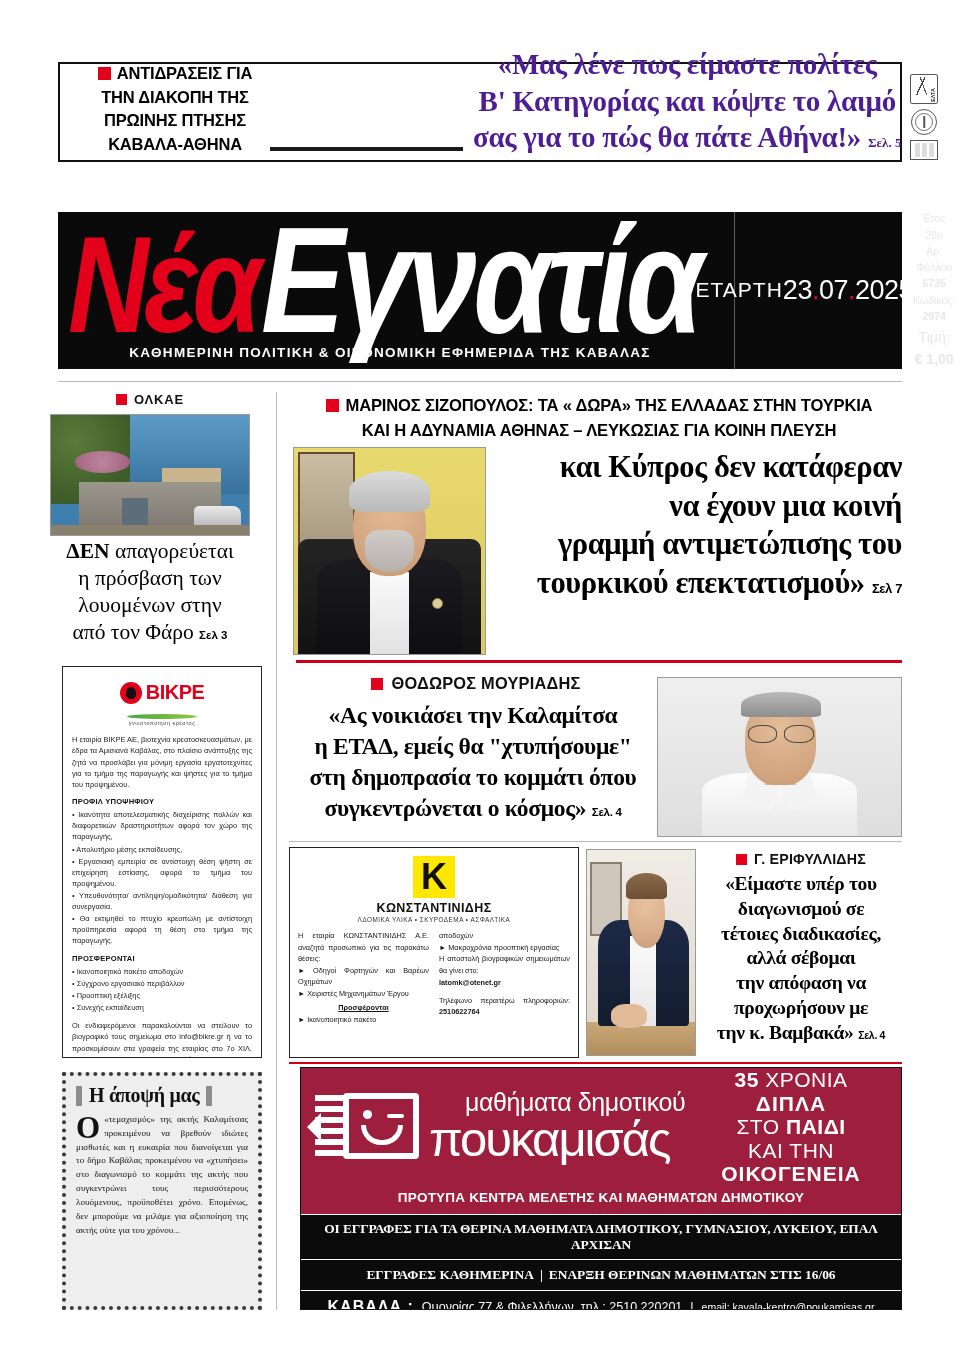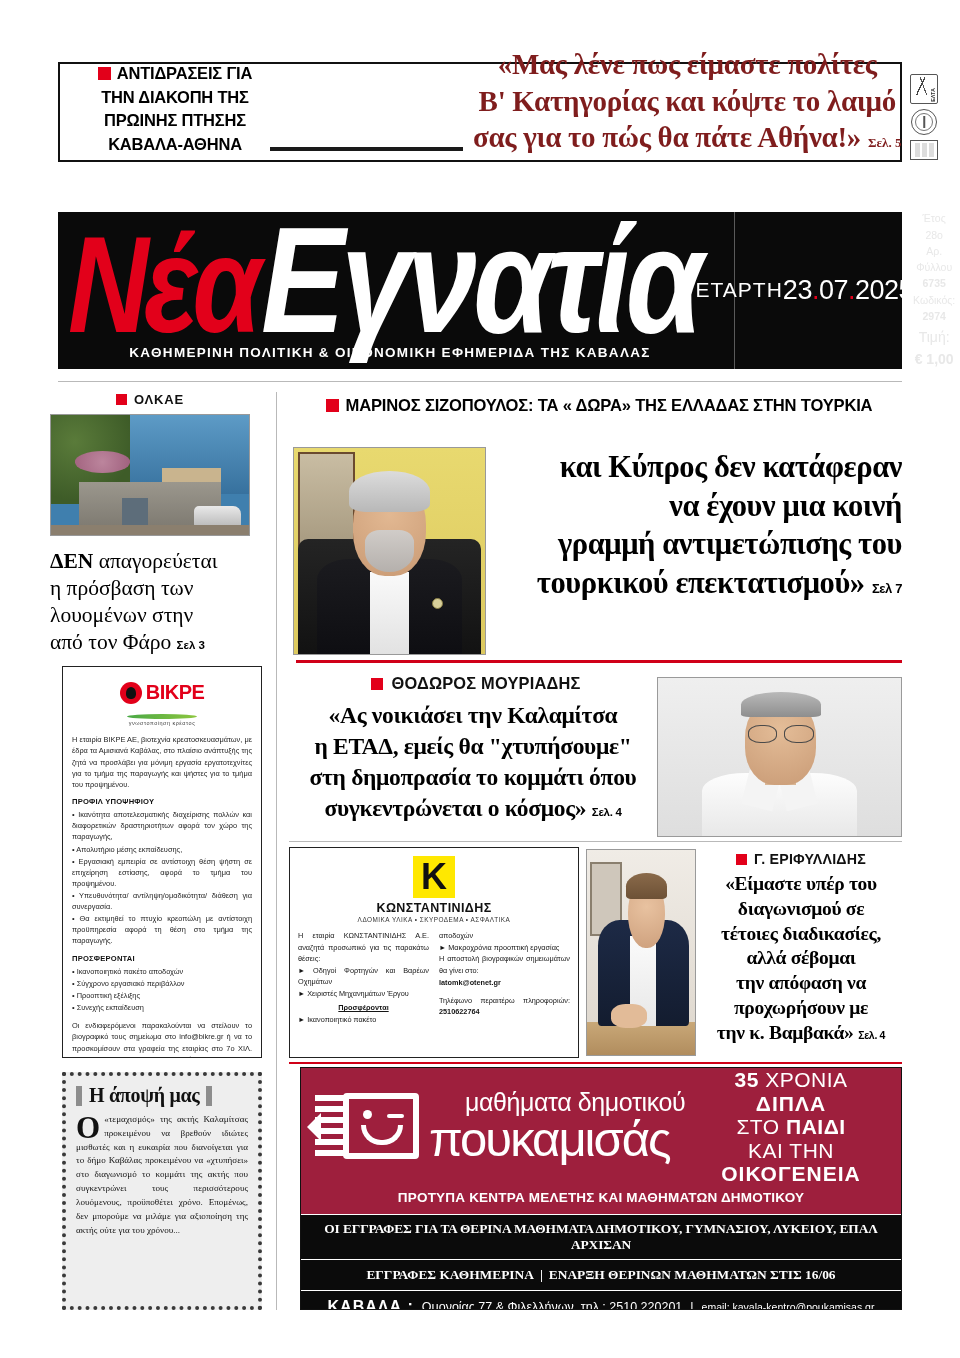--- a/index.html
+++ b/index.html
@@ -49,21 +49,21 @@
   .tp-h{position:absolute;border-radius:50%;}
   .tp-mic{position:absolute;left:44%;bottom:36%;width:4px;height:26px;background:#2b2b2b;}
   .tp-mic:after{content:"";position:absolute;left:-3px;top:-7px;width:10px;height:12px;
     background:#1f1f1f;border-radius:4px;}
   .topbar-head{
     flex:1;display:flex;flex-direction:column;justify-content:center;
     padding:4px 2px 4px 10px;box-sizing:border-box;
   }
   .th-line{
     font-family:"Liberation Serif", serif;font-weight:bold;
-    font-size:29px;line-height:1.26;text-align:center;color:#7f1d1d;
+    font-size:29px;line-height:1.26;text-align:center;color:#4c1d95;
     white-space:nowrap;letter-spacing:-0.3px;
   }
   .th-line .sel{font-size:13px;font-weight:bold;letter-spacing:0;}
   .topbar-logos{
     flex:0 0 42px;width:42px;display:flex;flex-direction:column;
     align-items:center;justify-content:center;gap:5px;padding-right:4px;
   }
   .elta-badge{width:26px;height:28px;border:1px solid #555;border-radius:2px;
     position:relative;background:#fff;overflow:hidden;}
   .elta-badge .horse{position:absolute;left:2px;top:2px;width:16px;height:18px;
@@ -146,21 +146,21 @@
   .lp-flower{position:absolute;left:12%;top:30%;width:28%;height:18%;
     background:radial-gradient(circle,#d08ab0,#b0608c);border-radius:50%;opacity:.85;}
   .lp-wall{position:absolute;left:14%;bottom:6%;width:72%;height:38%;
     background:linear-gradient(#9b978d,#7e7a71);}
   .lp-door{position:absolute;left:36%;bottom:7%;width:13%;height:24%;background:#5d6d7a;}
   .lp-beach{position:absolute;left:56%;top:44%;width:30%;height:12%;background:#c9b48e;}
   .lp-car{position:absolute;right:4%;bottom:7%;width:24%;height:17%;
     background:linear-gradient(#e9e9e9,#b9b9b9);border-radius:5px 8px 3px 3px;}
   .lp-ground{position:absolute;left:0;bottom:0;width:100%;height:8%;background:#8b7f6e;}
   .lhead{
-    margin-top:12px;
+    margin-top:2px;text-align:center;
     font-family:"Liberation Serif", serif;font-size:21.5px;line-height:1.26;
     font-weight:400;color:#000;
   }
   .lhead b{font-weight:bold;}
   .lhead .sel{font-size:11.5px;font-weight:bold;font-family:"Liberation Sans",sans-serif;}
 
   
   .adbox{
     position:absolute;left:62px;top:666px;width:200px;height:392px;
     border:1px solid #222;box-sizing:border-box;background:#fff;
@@ -512,20 +512,21 @@
       <span>Η άποψή μας</span>
       <span class="bar"></span>
     </div>
     <div class="op-body">
       <span class="drop">Ο</span><span>«τεμαχισμός» της ακτής Καλαμίτσας προκειμένου να βρεθούν ιδιώτες μισθωτές και η ευκαιρία που διανοίγεται για το δήμο Καβάλας προκειμένου να «χτυπήσει» στο διαγωνισμό το κομμάτι της ακτής που συγκεντρώνει τους περισσότερους λουόμενους, προϋποθέτει χρόνο. Επομένως, δεν μπορούμε να μιλάμε για αξιοποίηση της ακτής ούτε για του χρόνου...</span>
     </div>
   </div>
 
   <div class="main-kicker">
     <div class="mk-l1"><span class="sq"></span><span>ΜΑΡΙΝΟΣ ΣΙΖΟΠΟΥΛΟΣ: ΤΑ « ΔΩΡΑ» ΤΗΣ ΕΛΛΑΔΑΣ ΣΤΗΝ ΤΟΥΡΚΙΑ</span></div>
+    <div class="mk-l2">ΚΑΙ Η ΑΔΥΝΑΜΙΑ ΑΘΗΝΑΣ – ΛΕΥΚΩΣΙΑΣ ΓΙΑ ΚΟΙΝΗ ΠΛΕΥΣΗ</div>
   </div>
 
   <div class="mphoto">
     <div class="mp-bg"></div>
       <div class="mp-frame"></div>
       <div class="mp-chair"></div>
     <div class="mp-jacket"></div>
       <div class="mp-shirt"></div>
       <div class="mp-head"></div>
     <div class="mp-hair"></div>

